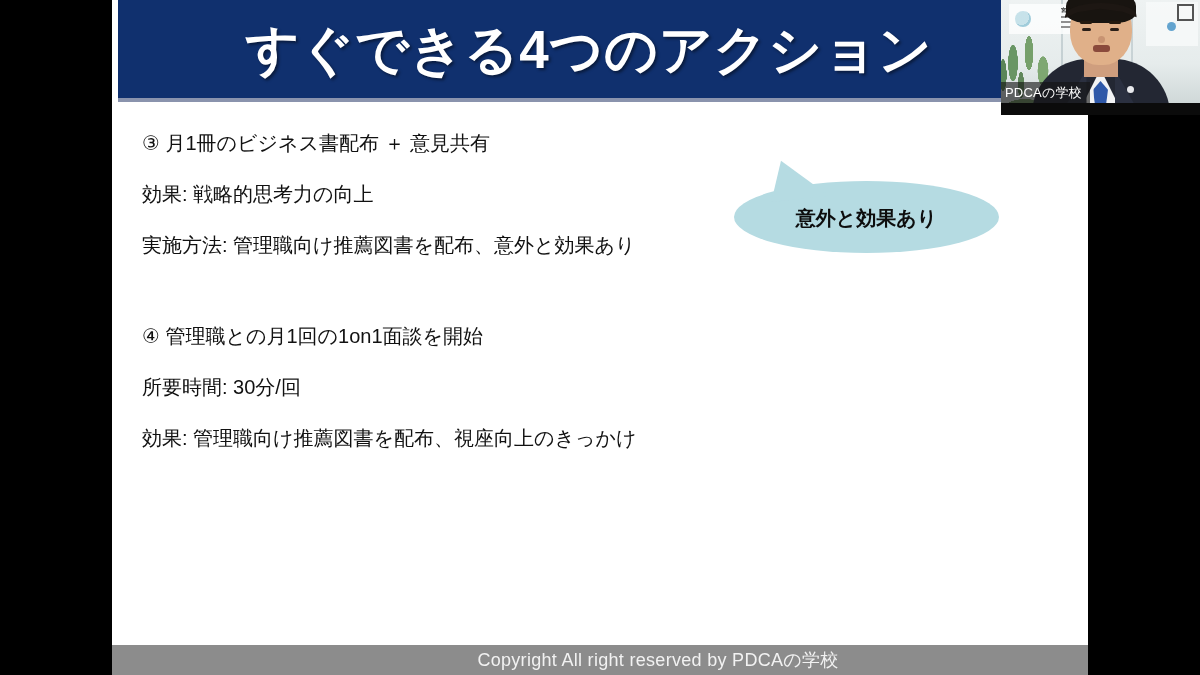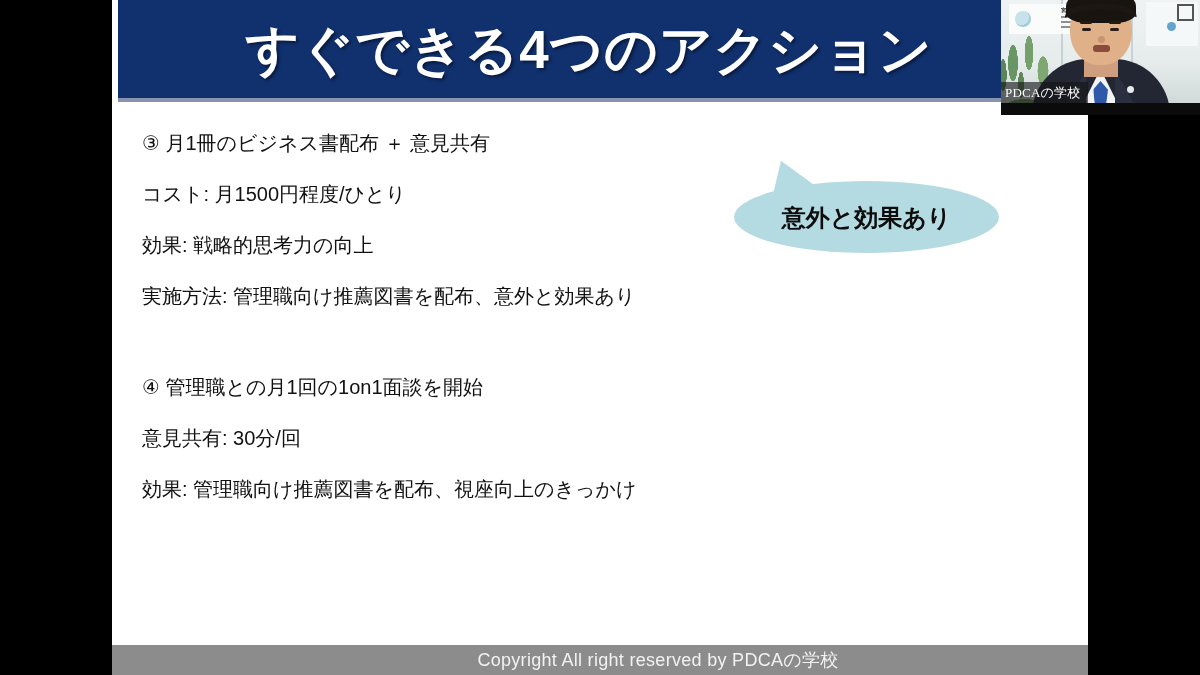--- a/index.html
+++ b/index.html
@@ -112,21 +112,21 @@
   }
   #callout-text {
     position: absolute;
     left: 0;
     top: 0;
     width: 265px;
     height: 72px;
     display: flex;
     align-items: center;
     justify-content: center;
-    font-size: 24px;
+    font-size: 20px;
     font-weight: 700;
     color: #0d0d0d;
     white-space: nowrap;
     padding-top: 2px;
     box-sizing: border-box;
   }
 
   
   #footer-bar {
     position: absolute;
@@ -407,21 +407,20 @@
     padding: 0 8px 0 4px;
     background: rgba(20,20,20,0.62);
     display: flex;
     align-items: center;
   }
   #cam-name-text {
     color: #ffffff;
     font-size: 13px;
     white-space: nowrap;
     letter-spacing: 0.2px;
-    font-family: Liberation Serif, serif;
   }
   #cam-bottom-strip {
     position: absolute;
     left: 0;
     bottom: 0;
     width: 100%;
     height: 12px;
     background: #0b0b0b;
   }
 </style>
@@ -433,30 +432,29 @@
   <div id="slide">
 
     <div id="title-band">
       <div id="slide-title">すぐできる4つのアクション</div>
     </div>
 
     <div id="body-block">
 
       <div class="para">
         <div class="body-line">③ 月1冊のビジネス書配布 ＋ 意見共有</div>
-        <div class="body-line">コスト: 月1500円程度/ひとり</div>
         <div class="body-line">効果: 戦略的思考力の向上</div>
         <div class="body-line">実施方法: 管理職向け推薦図書を配布、意外と効果あり</div>
       </div>
 
       <div class="gap"></div>
 
       <div class="para">
         <div class="body-line">④ 管理職との月1回の1on1面談を開始</div>
-        <div class="body-line">意見共有: 30分/回</div>
+        <div class="body-line">所要時間: 30分/回</div>
         <div class="body-line">効果: 管理職向け推薦図書を配布、視座向上のきっかけ</div>
       </div>
 
     </div>
 
     <div id="callout">
       <div id="callout-body"></div>
       <div id="callout-tail"></div>
       <div id="callout-text">意外と効果あり</div>
     </div>

